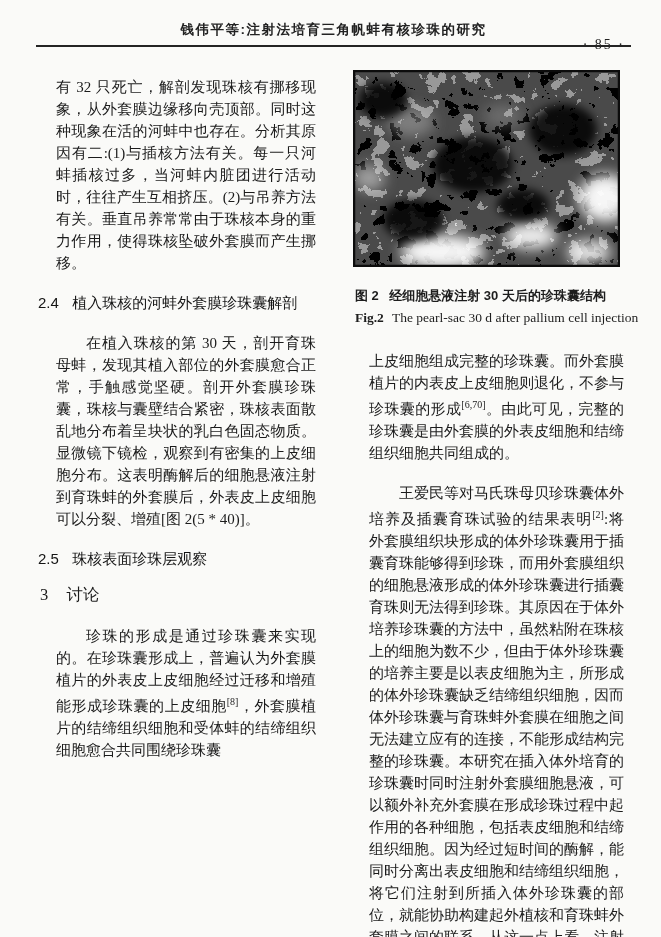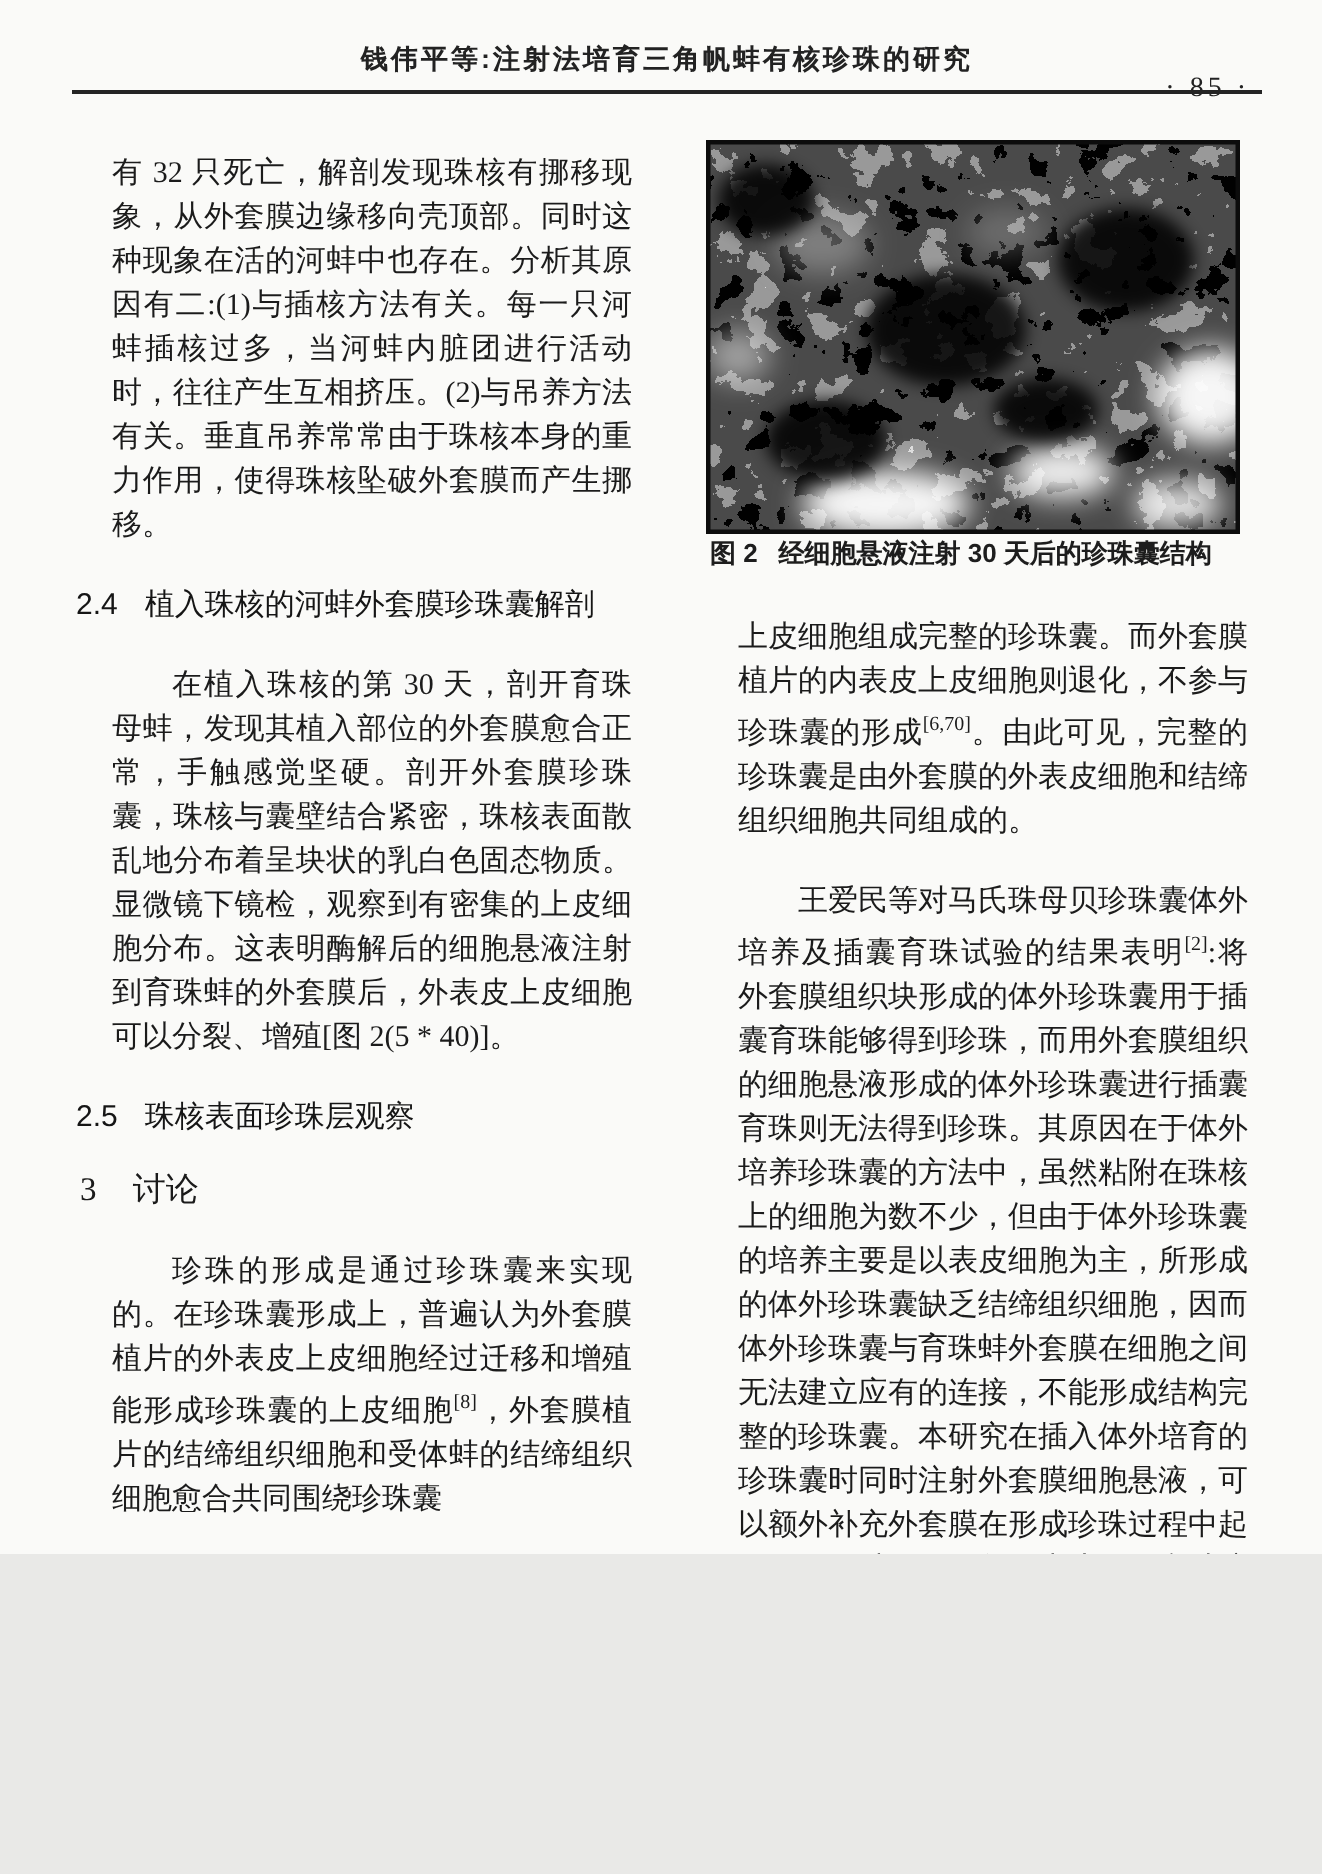--- a/index.html
+++ b/index.html
@@ -1,19 +1,19 @@
 <!DOCTYPE html>
 <html><head>
 <meta charset="utf-8">
 <style>
   html,body{margin:0;padding:0;}
   body{background:#e9e9e7;}
   .page{
     position:relative;
-    width:661px;height:777px;
+    width:661px;height:937px;
     background:#fafaf8;
     font-family:"Liberation Serif","DejaVu Serif",serif;
     color:#1b1b1b;
     overflow:hidden;
   }
   .running-head{position:absolute;top:21px;left:36px;right:30px;height:20px;}
   .head-title{
     position:absolute;left:0;right:0;top:0;
     text-align:center;font-size:13.5px;font-weight:bold;letter-spacing:1.5px;
     font-family:"Liberation Sans","DejaVu Sans",sans-serif;
@@ -31,21 +31,21 @@
     margin:0;font-size:15px;line-height:22px;font-weight:normal;
     font-family:"Liberation Sans","DejaVu Sans",sans-serif;color:#151515;
   }
   .subheading .h-num{margin-right:0.9em;}
   .section-heading{
     margin:13px 0 17px 2px;font-size:16.5px;line-height:24px;font-weight:normal;color:#1b1b1b;font-family:Liberation Serif, serif;
   }
   .section-heading .h-num{margin-right:1.1em;}
   .figure-block{margin:12px 0 22px 2px;}
   .micrograph{display:block;width:267px;height:197px;background:#101010;}
-  .fig-caption{margin:0 0 0 2px;}
+  .fig-caption{margin:19px 0 0 2px;}
   .cap-cn{
     font-size:13px;line-height:19px;font-weight:bold;
     font-family:"Liberation Sans","DejaVu Sans",sans-serif;color:#1d1d1d;
   }
   .cap-cn .cap-label{margin-right:0.8em;}
   .cap-en{font-size:13.5px;line-height:20px;margin-top:3px;color:#1d1d1d;}
   .cap-en .cap-label{font-weight:bold;margin-right:0.6em;}
 </style>
 </head>
 <body>
@@ -106,20 +106,21 @@
             <ellipse cx="120" cy="95" rx="40" ry="28" fill="#000000"></ellipse>
             <ellipse cx="210" cy="60" rx="34" ry="26" fill="#000000"></ellipse>
             <ellipse cx="60" cy="150" rx="30" ry="20" fill="#000000"></ellipse>
             <ellipse cx="30" cy="30" rx="24" ry="18" fill="#000000"></ellipse>
             <ellipse cx="170" cy="135" rx="26" ry="16" fill="#000000"></ellipse>
           </g>
           <rect x="1" y="1" width="265" height="195" fill="none" stroke="#0c0c0c" stroke-width="2.5"></rect>
         </svg>
         <figcaption class="fig-caption">
           <div class="cap-cn"><span class="cap-label">图 2</span><span>经细胞悬液注射 30 天后的珍珠囊结构</span></div>
+          <div class="cap-en"><span class="cap-label">Fig.2</span><span>The pearl-sac 30 d after pallium cell injection</span></div>
         </figcaption>
       </figure>
 
       <p class="para no-indent"><span>上皮细胞组成完整的珍珠囊。而外套膜植片的内表皮上皮细胞则退化，不参与珍珠囊的形成</span><sup class="ref">[6,70]</sup><span>。由此可见，完整的珍珠囊是由外套膜的外表皮细胞和结缔组织细胞共同组成的。</span></p>
 
       <p class="para"><span>王爱民等对马氏珠母贝珍珠囊体外培养及插囊育珠试验的结果表明</span><sup class="ref">[2]</sup><span>:将外套膜组织块形成的体外珍珠囊用于插囊育珠能够得到珍珠，而用外套膜组织的细胞悬液形成的体外珍珠囊进行插囊育珠则无法得到珍珠。其原因在于体外培养珍珠囊的方法中，虽然粘附在珠核上的细胞为数不少，但由于体外珍珠囊的培养主要是以表皮细胞为主，所形成的体外珍珠囊缺乏结缔组织细胞，因而体外珍珠囊与育珠蚌外套膜在细胞之间无法建立应有的连接，不能形成结构完整的珍珠囊。本研究在插入体外培育的珍珠囊时同时注射外套膜细胞悬液，可以额外补充外套膜在形成珍珠过程中起作用的各种细胞，包括表皮细胞和结缔组织细胞。因为经过短时间的酶解，能同时分离出表皮细胞和结缔组织细胞，将它们注射到所插入体外珍珠囊的部位，就能协助构建起外植核和育珠蚌外套膜之间的联系。从这一点上看，注射外套膜细胞悬液，改变了单插体外珍珠囊所具有的细胞组份上</span></p>
 
     </section>
 
   </main>

